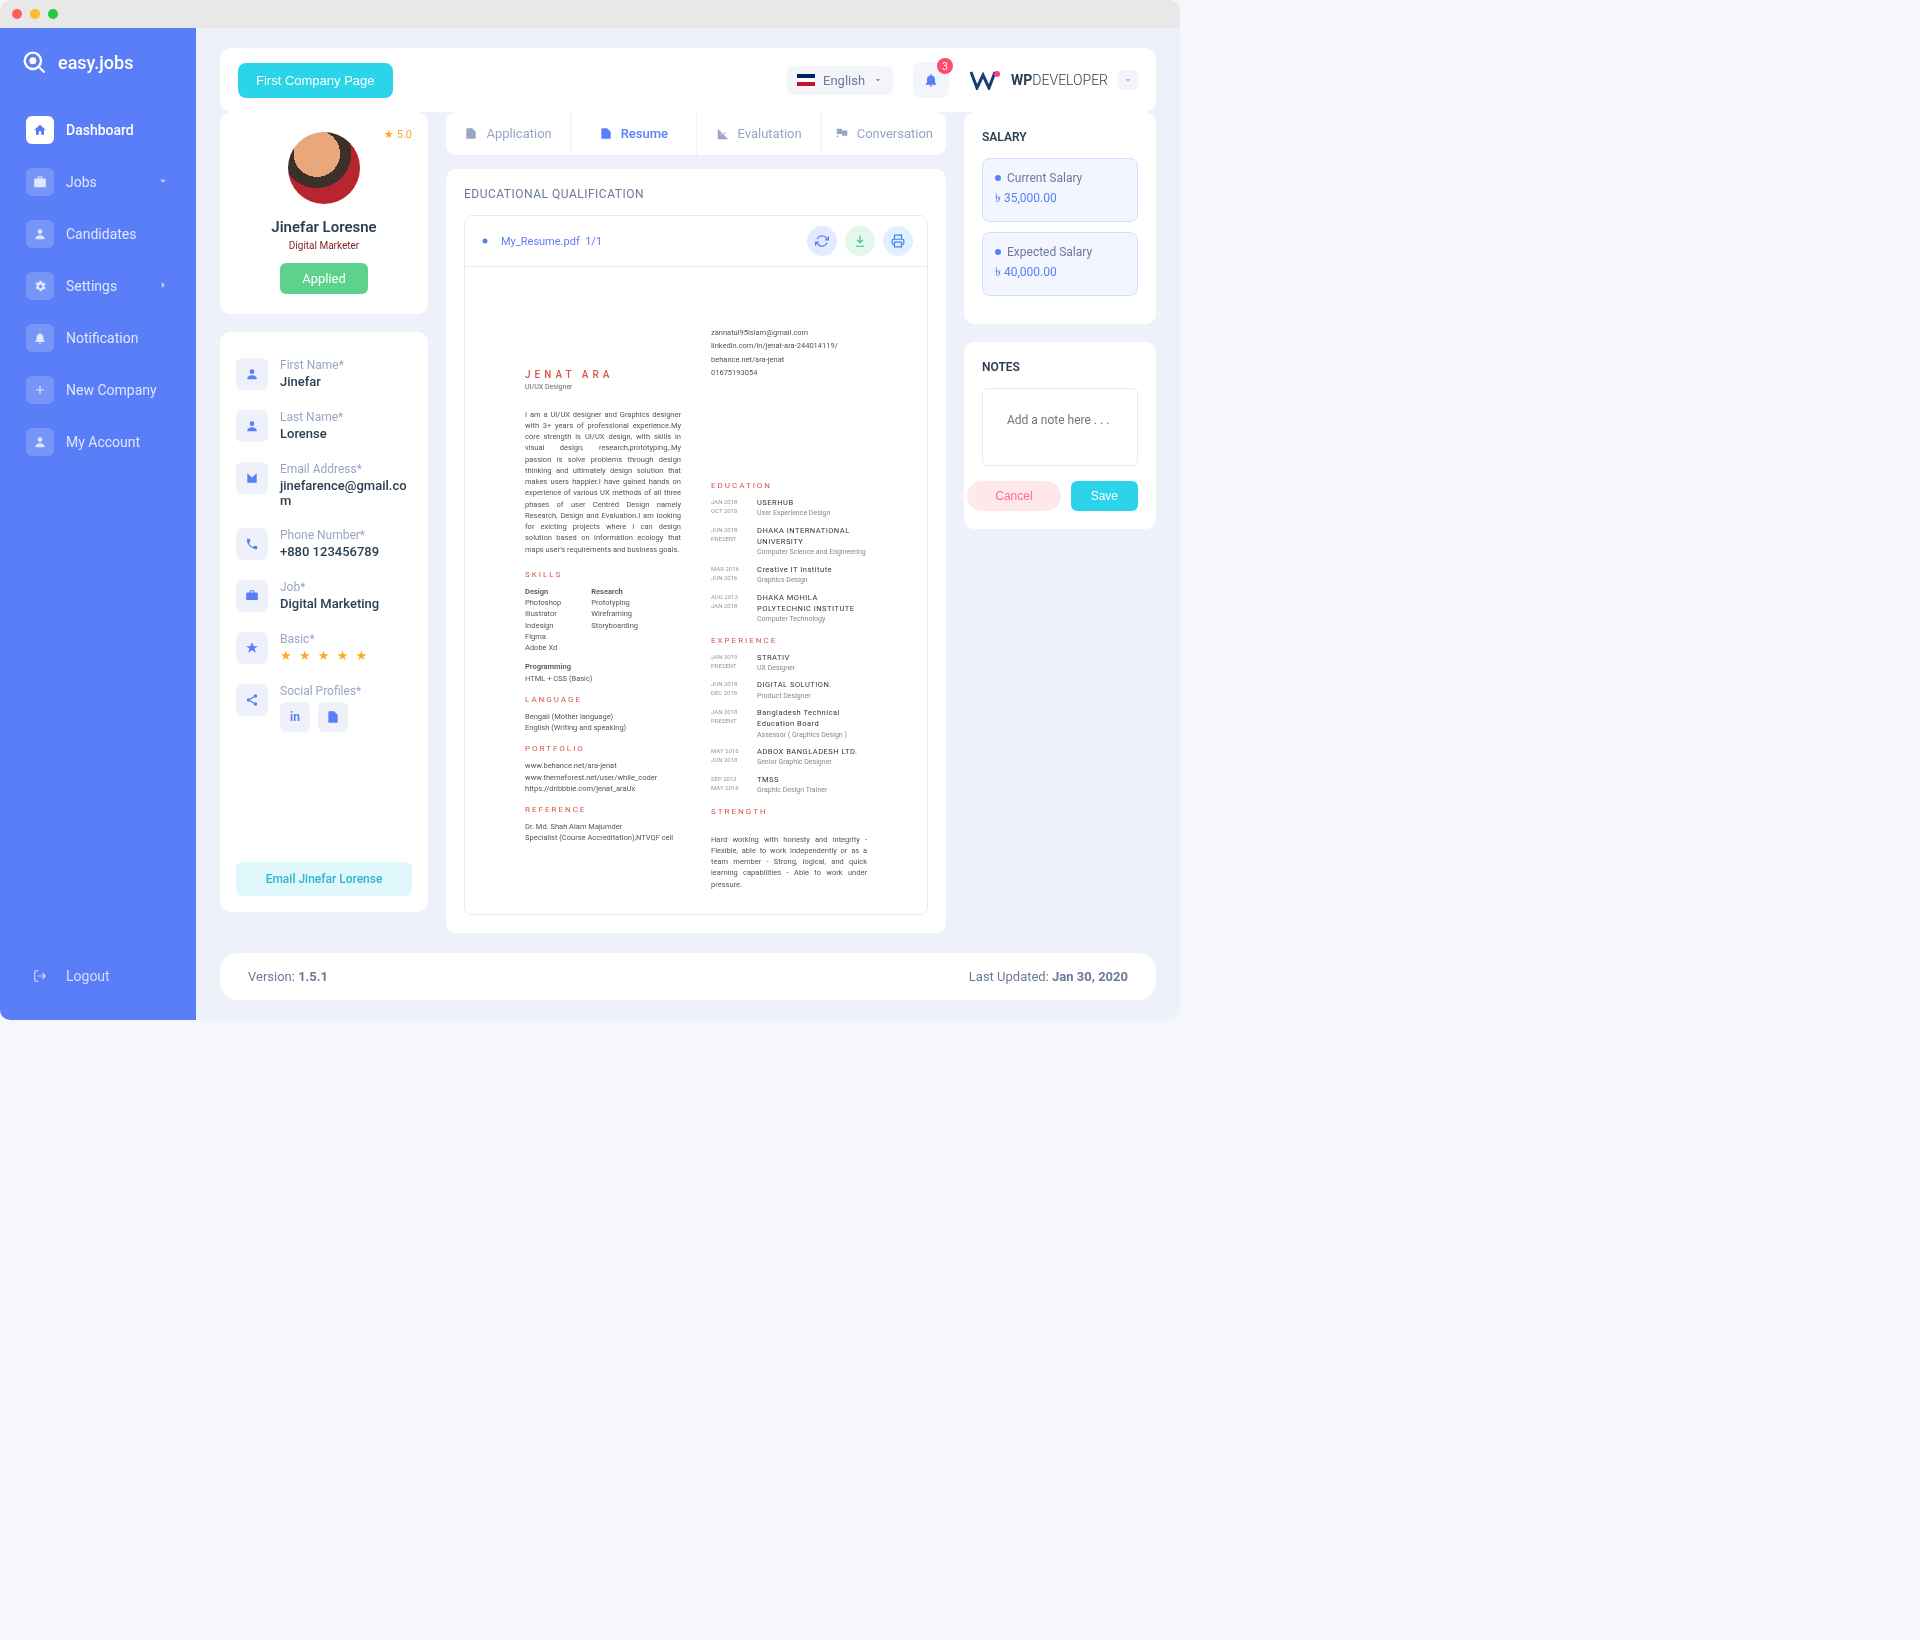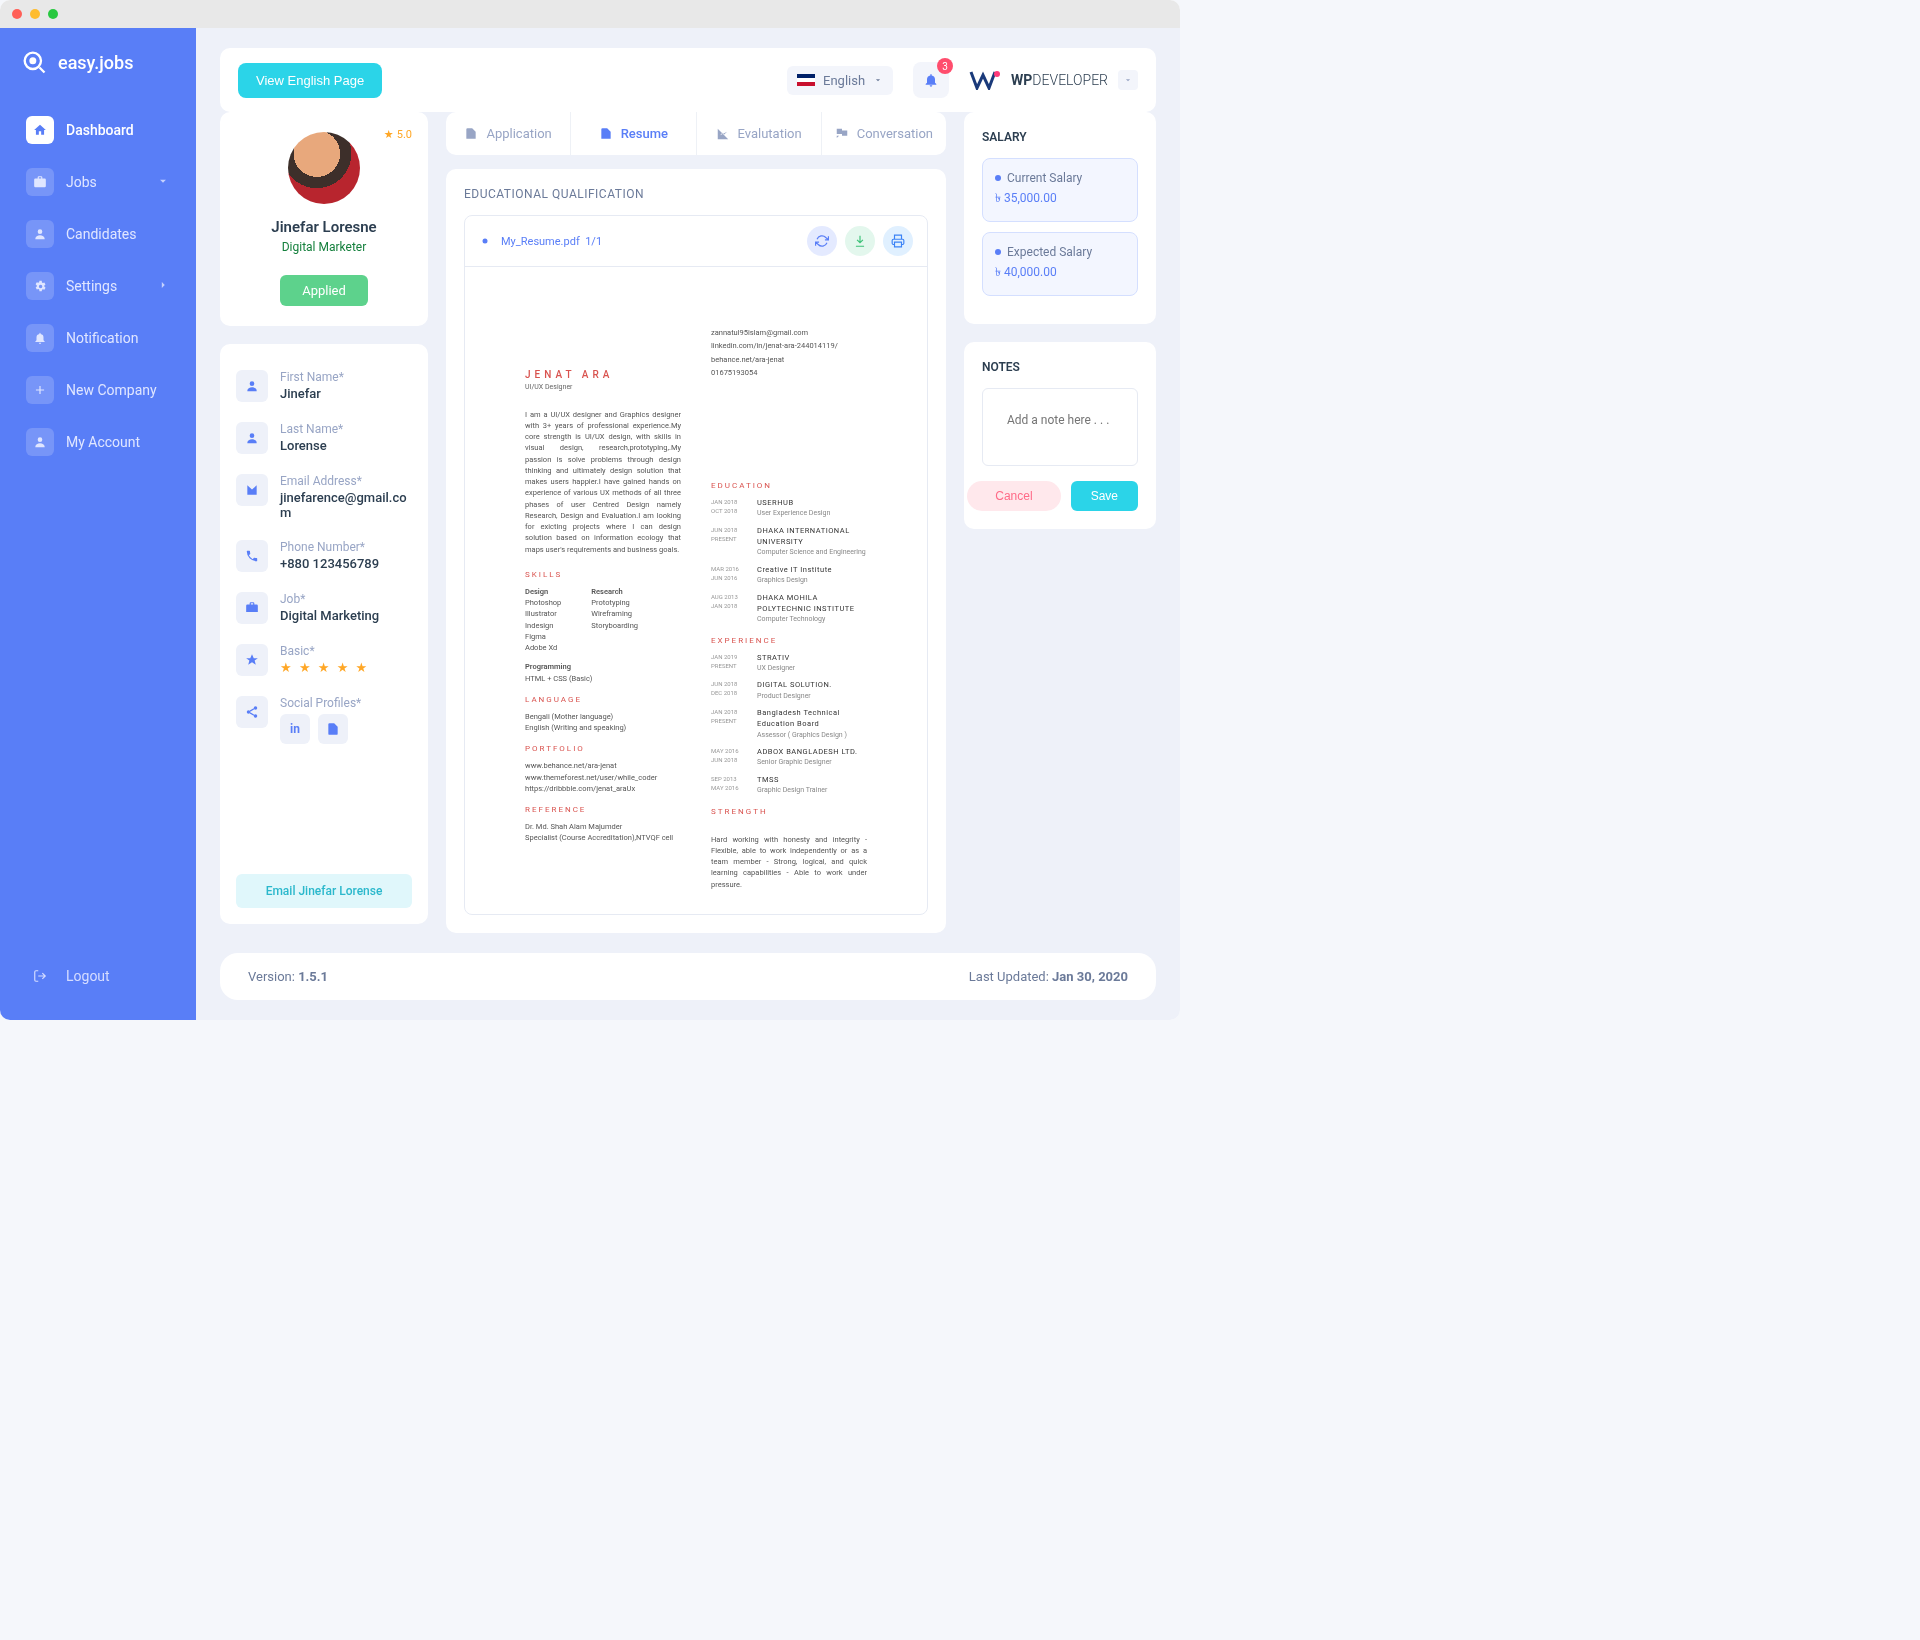--- a/index.html
+++ b/index.html
@@ -42,21 +42,21 @@
 .back-text { font-size: 16px; font-weight: 600; color: #2c3e50; }
 
 .content { display: flex; gap: 18px; padding: 0 24px 20px; flex: 1; overflow: hidden; }
 
 .col-left { width: 208px; display: flex; flex-direction: column; gap: 18px; }
 .card { background: #fff; border-radius: 10px; padding: 20px; }
 .profile-card { text-align: center; position: relative; }
 .rating-top { position: absolute; top: 16px; right: 16px; font-size: 11px; color: #ffa726; display: flex; align-items: center; gap: 3px; }
 .avatar { width: 72px; height: 72px; border-radius: 50%; background: radial-gradient(circle at 40% 30%, #e8a87c 0 35%, #3d2f2a 35% 52%, #b8252e 52%); margin: 0 auto 14px; }
 .prof-name { font-size: 15px; font-weight: 600; color: #2c3e50; margin-bottom: 4px; }
-.prof-role { font-size: 12px; color: #15803d; margin-bottom: 21px; }
+.prof-role { font-size: 10px; color: #7f1d1d; margin-bottom: 12px; }
 .applied-badge { display: inline-block; background: #5dd28c; color: #fff; padding: 8px 22px; border-radius: 6px; font-size: 13px; }
 
 .info-card { padding: 16px; }
 .info-row { display: flex; gap: 12px; padding: 10px 0; }
 .info-icon { width: 32px; height: 32px; background: #eef1f9; border-radius: 6px; display: flex; align-items: center; justify-content: center; color: #597ef7; flex-shrink: 0; }
 .info-label { font-size: 12px; color: #98a5c5; margin-bottom: 2px; }
 .info-val { font-size: 13px; color: #2c3e50; font-weight: 500; word-break: break-word; }
 .stars { color: #ffa726; font-size: 13px; letter-spacing: 2px; }
 .social-btns { display: flex; gap: 8px; margin-top: 4px; }
 .social-btn { width: 30px; height: 30px; background: #eef1f9; border-radius: 6px; display: flex; align-items: center; justify-content: center; color: #597ef7; cursor: pointer; }
@@ -198,21 +198,21 @@
             <svg viewBox="0 0 24 24" fill="none" stroke="currentColor" stroke-width="2">
               <path d="M9 21H5a2 2 0 0 1-2-2V5a2 2 0 0 1 2-2h4M16 17l5-5-5-5M21 12H9"></path>
             </svg>
           </span>
         <span>Logout</span>
       </div>
     </aside>
 
     <main class="main">
       <div class="topbar">
-        <button class="btn-company">View English Page</button>
+        <button class="btn-company">First Company Page</button>
         <div class="top-right">
           <div class="lang">
             <span class="flag"></span>
             <span>English</span>
             <svg viewBox="0 0 24 24" fill="currentColor" style="width:10px;height:10px">
                 <path d="M7 10l5 5 5-5z"></path>
               </svg>
           </div>
           <div class="bell-wrap">
             <svg viewBox="0 0 24 24" fill="currentColor" style="width:16px;height:16px">

